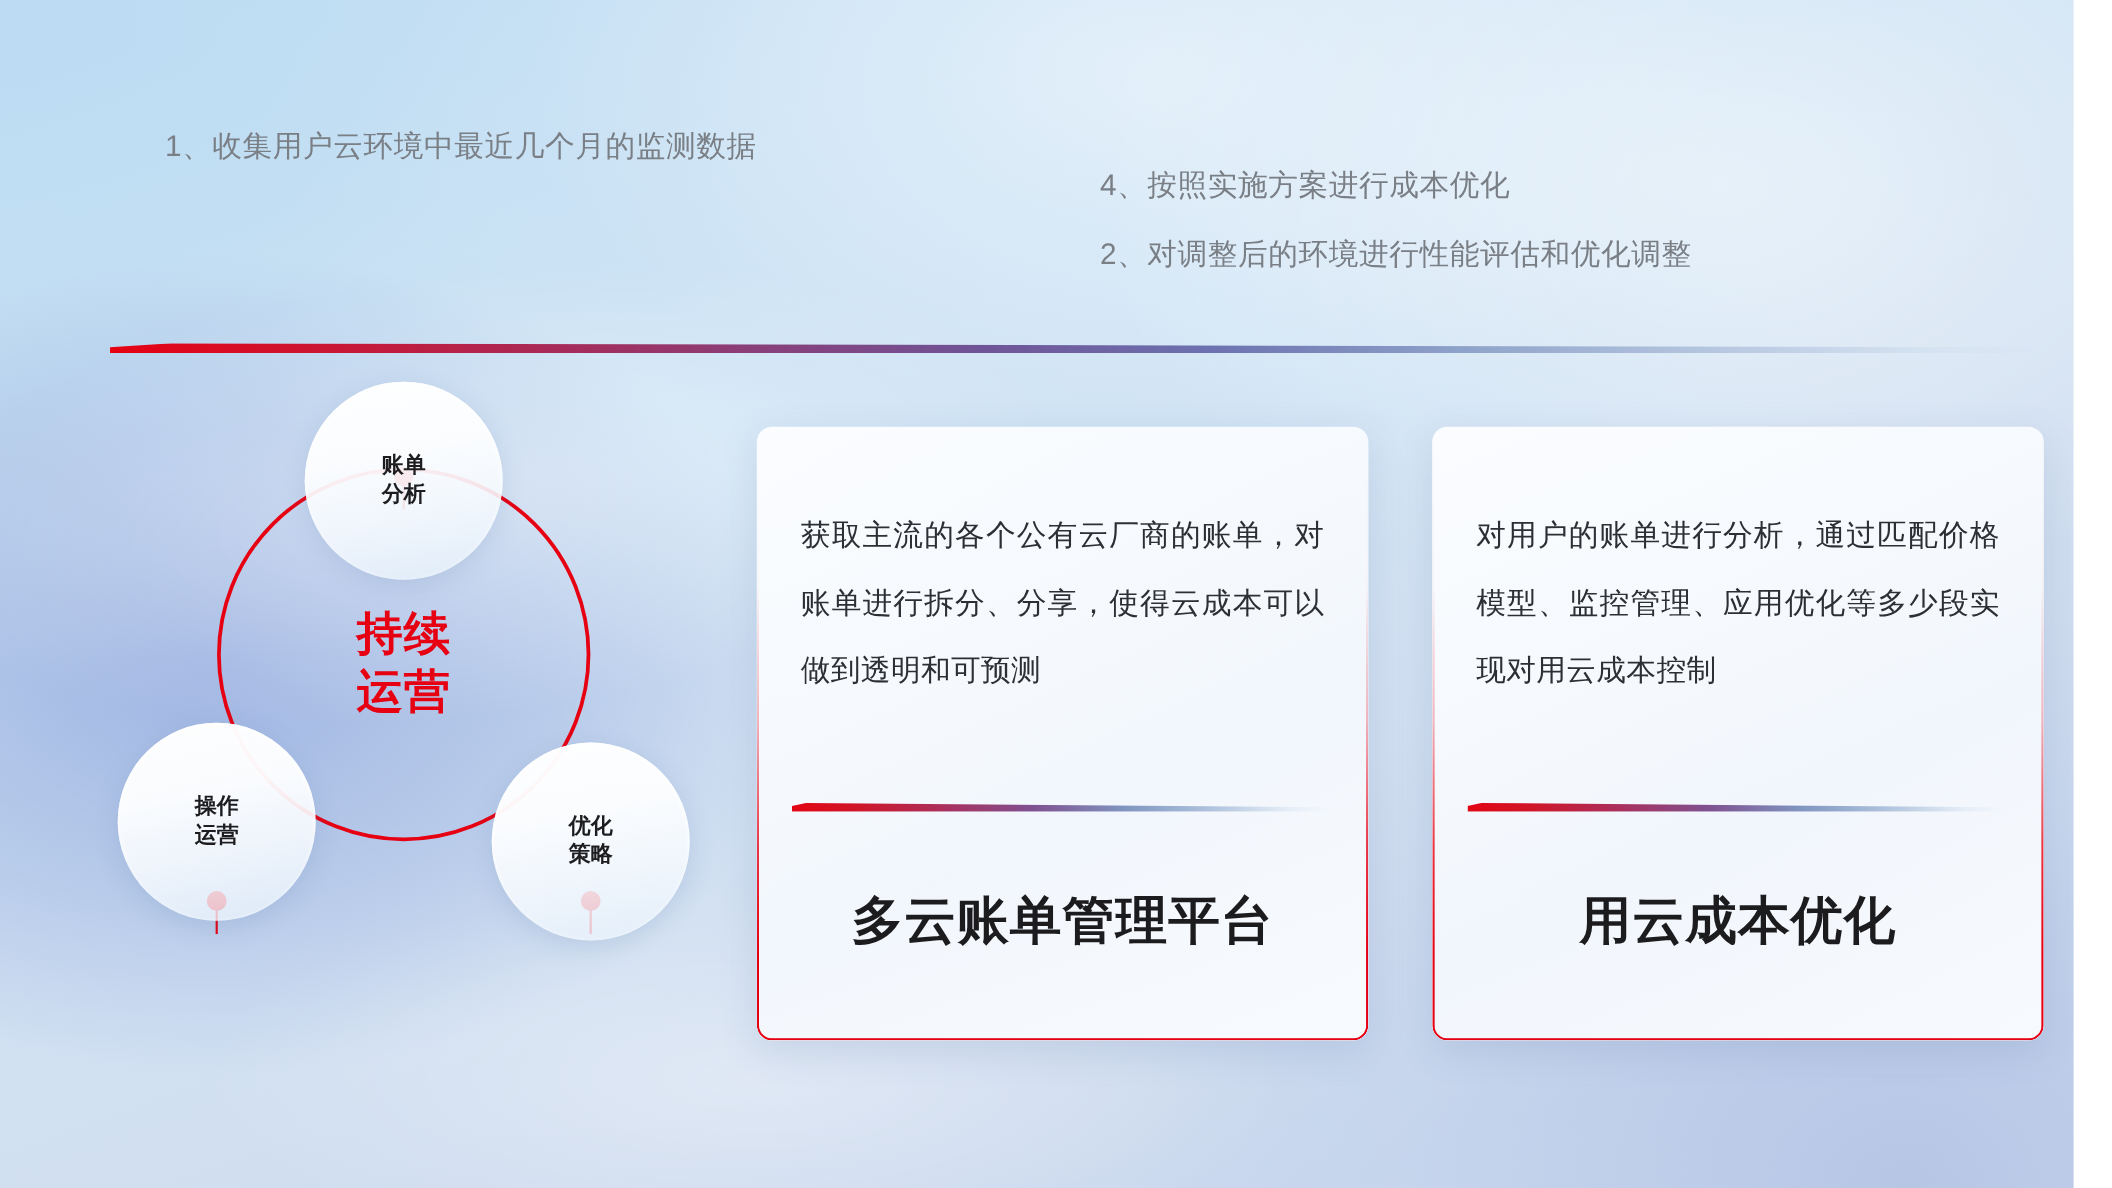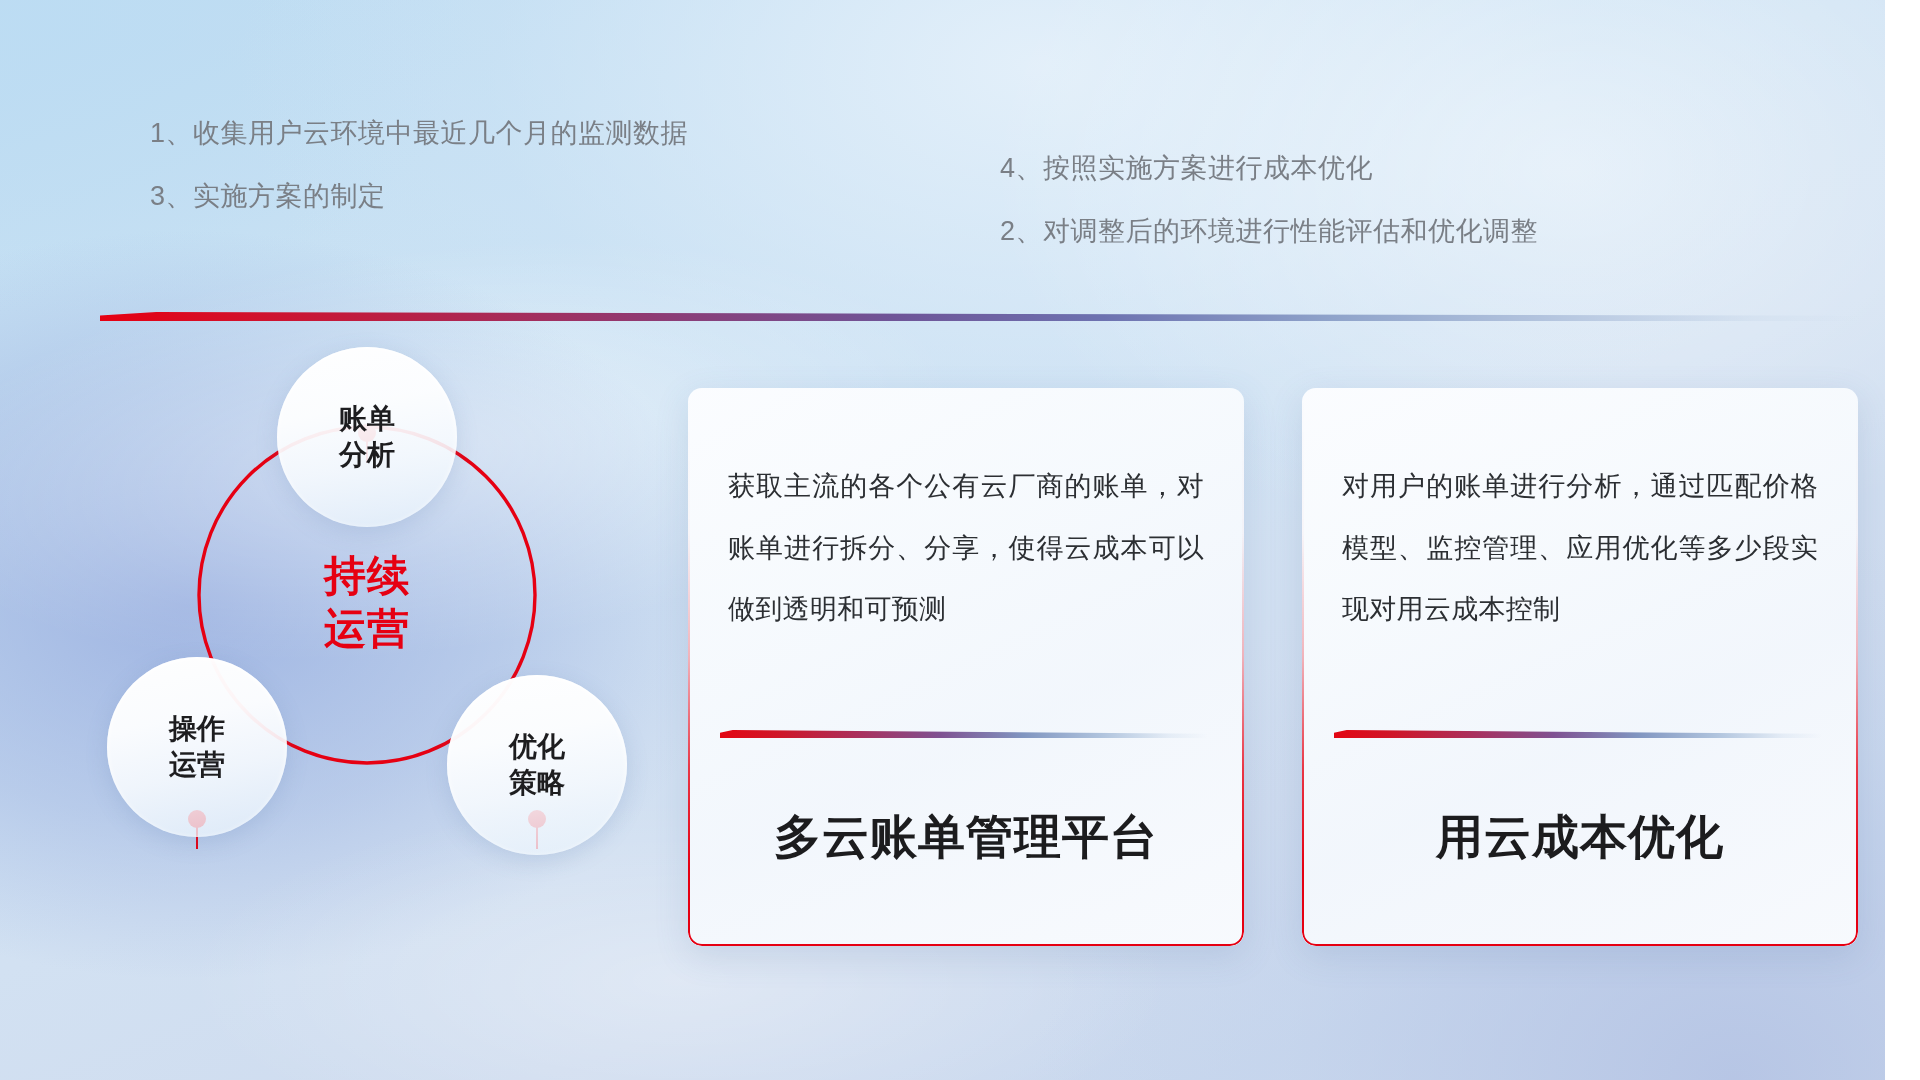--- a/index.html
+++ b/index.html
@@ -105,21 +105,21 @@
         rgba(246,250,254,0.90) 62%,
         rgba(238,246,253,0.80) 85%,
         rgba(232,243,252,0.72) 100%);
     box-shadow: 0 6px 22px rgba(90,120,170,0.18), inset 0 2px 6px rgba(255,255,255,0.9);
     display: flex;
     flex-direction: column;
     align-items: center;
     justify-content: center;
     color: #1d1d1f;
     font-weight: bold;
-    font-size: 28px;
+    font-size: 20px;
     line-height: 1.28;
     text-align: center;
   }
   #bubble-top    { left: 182px; top: 2px;   width: 180px; height: 180px; }
   #bubble-left   { left: 12px;  top: 312px; width: 180px; height: 180px; }
   #bubble-right  { left: 352px; top: 330px; width: 180px; height: 180px; text-align: right; }
 
   #cycle-center {
     position: absolute;
     left: 182px;
@@ -218,21 +218,20 @@
 <body>
 
 <div id="slide">
 
   <div class="sheen-a"></div>
   <div class="sheen-b"></div>
   <div class="sheen-c"></div>
 
   <div class="bullets" id="bullets-left">
     <div class="bullet-line">1、收集用户云环境中最近几个月的监测数据</div>
-    <div class="bullet-line">3、实施方案的制定</div>
   </div>
 
   <div class="bullets" id="bullets-right">
     <div class="bullet-line">4、按照实施方案进行成本优化</div>
     <div class="bullet-line">2、对调整后的环境进行性能评估和优化调整</div>
   </div>
 
   <div id="header-rule">
     <div class="bar"></div>
   </div>

